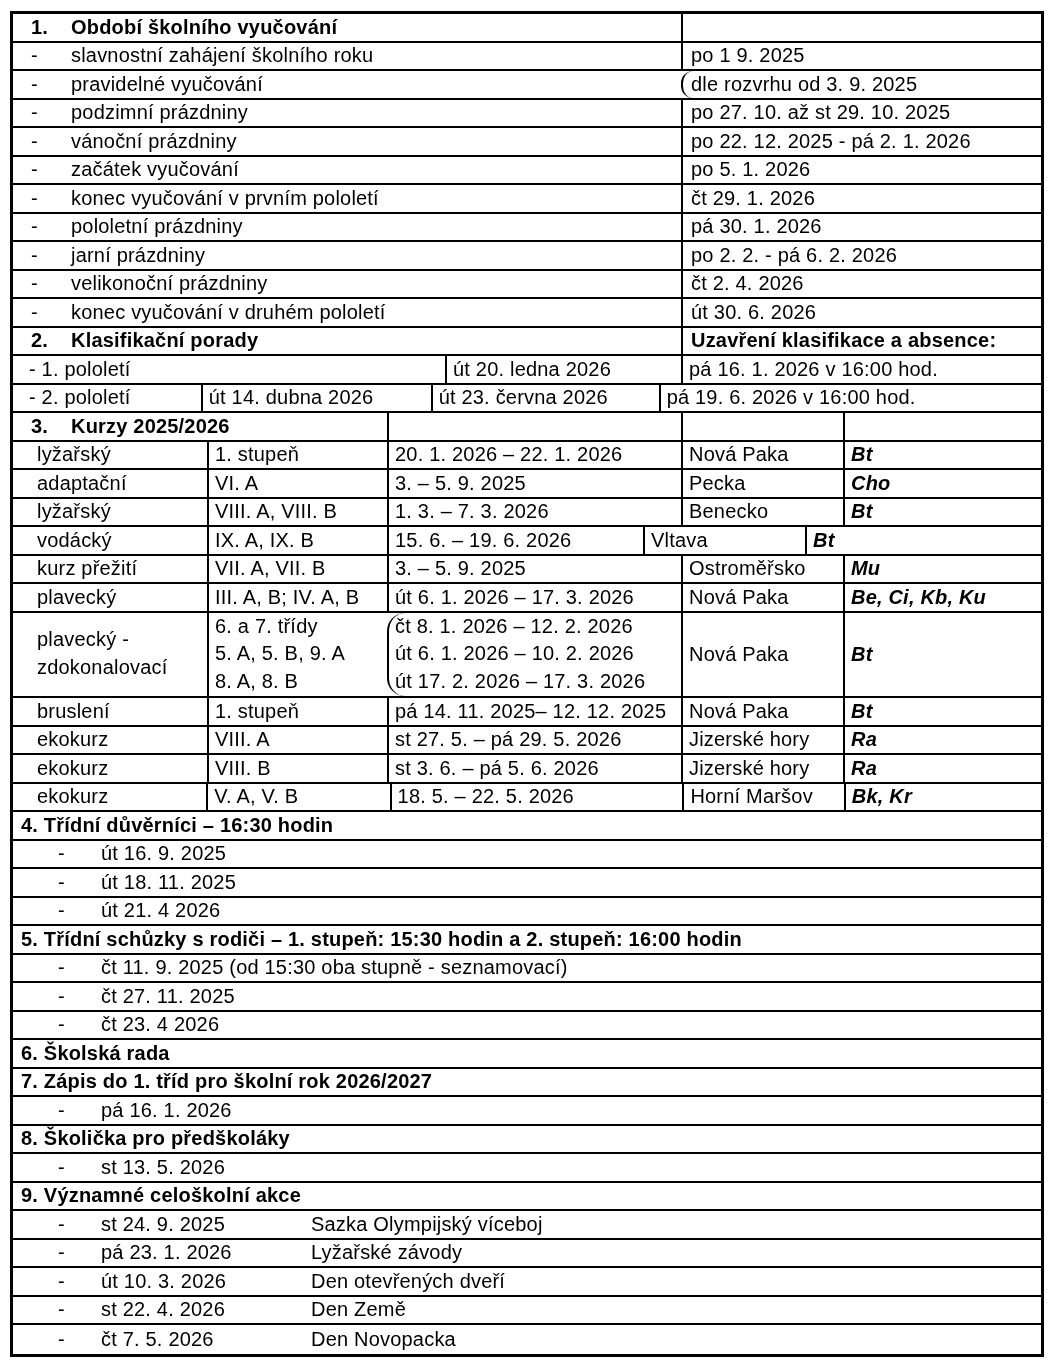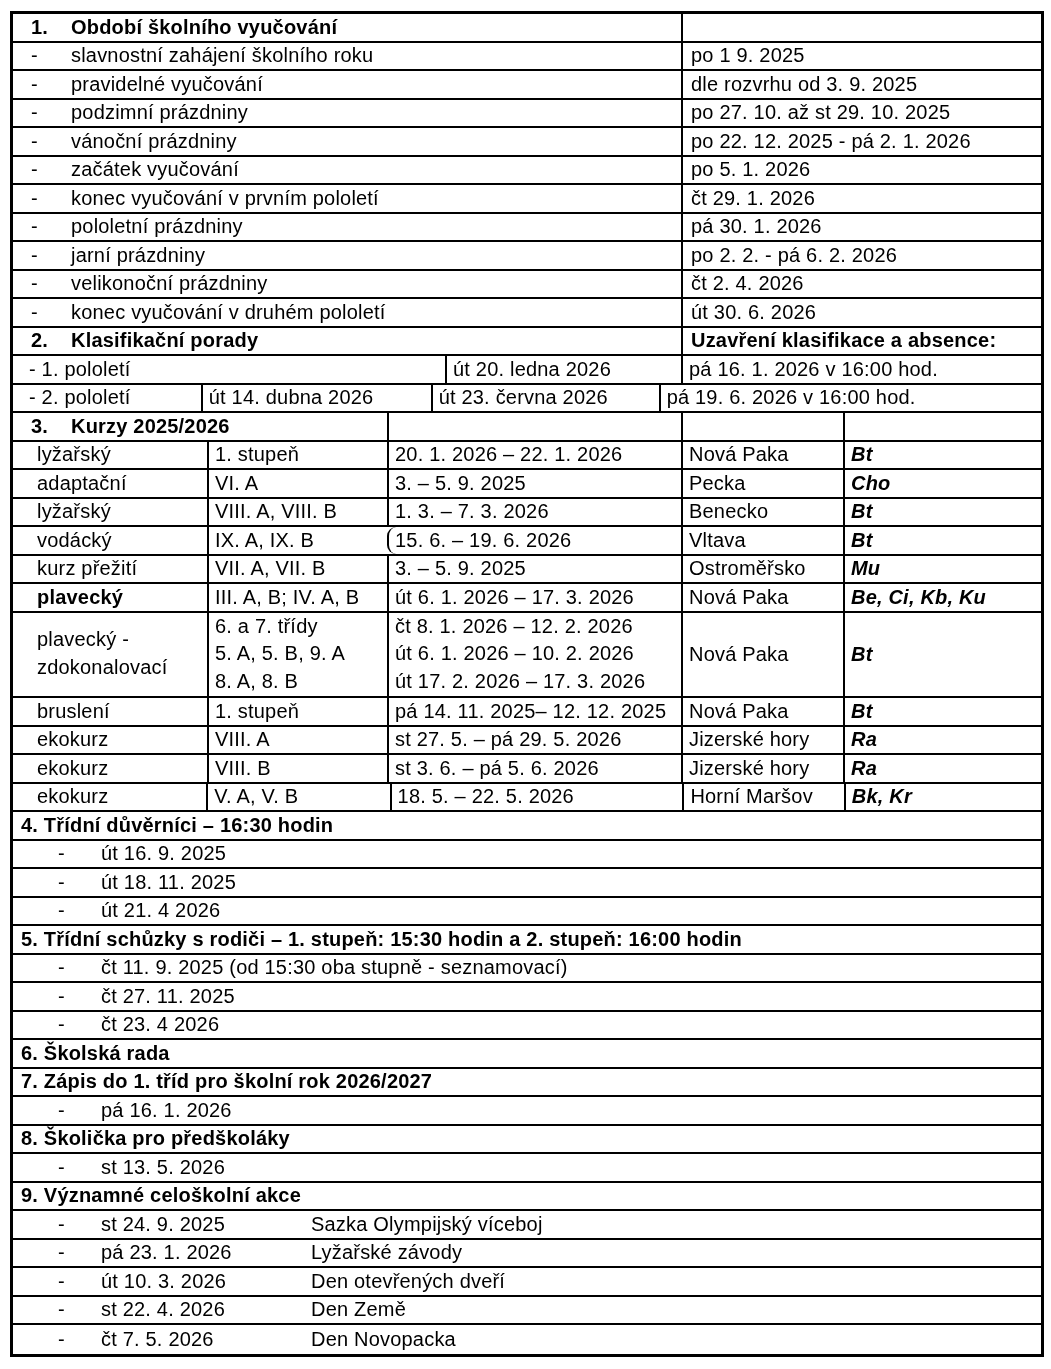--- a/index.html
+++ b/index.html
@@ -45,21 +45,21 @@
       </div>
       <div class="cell pl8" style="width: 360px;">
         <span>po 1 9. 2025</span>
       </div>
     </div>
     <div class="row">
       <div class="cell pl18" style="width: 668px;">
         <span class="dash">-</span>
         <span>pravidelné vyučování</span>
       </div>
-      <div class="cell pl8" style="width: 360px;">
+      <div class="cell pl8" style="width: 360px; border-radius: 12px;">
         <span>dle rozvrhu od 3. 9. 2025</span>
       </div>
     </div>
     <div class="row">
       <div class="cell pl18" style="width: 668px;">
         <span class="dash">-</span>
         <span>podzimní prázdniny</span>
       </div>
       <div class="cell pl8" style="width: 360px;">
         <span>po 27. 10. až st 29. 10. 2025</span>
@@ -225,21 +225,21 @@
         <span>Bt</span>
       </div>
     </div>
     <div class="row">
       <div class="cell pl24" style="width: 194px;">
         <span>vodácký</span>
       </div>
       <div class="cell pl6" style="width: 180px;">
         <span>IX. A, IX. B</span>
       </div>
-      <div class="cell pl6" style="width: 294px; border-radius: 9px;">
+      <div class="cell pl6" style="width: 256px;">
         <span>15. 6. – 19. 6. 2026</span>
       </div>
       <div class="cell pl6" style="width: 162px;">
         <span>Vltava</span>
       </div>
       <div class="cell pl6 bi" style="width: 198px;">
         <span>Bt</span>
       </div>
     </div>
     <div class="row">
@@ -253,21 +253,21 @@
         <span>3. – 5. 9. 2025</span>
       </div>
       <div class="cell pl6" style="width: 162px;">
         <span>Ostroměřsko</span>
       </div>
       <div class="cell pl6 bi" style="width: 198px;">
         <span>Mu</span>
       </div>
     </div>
     <div class="row">
-      <div class="cell pl24" style="width: 194px; font-weight: bold;">
+      <div class="cell pl24" style="width: 194px;">
         <span>plavecký</span>
       </div>
       <div class="cell pl6" style="width: 180px;">
         <span>III. A, B; IV. A, B</span>
       </div>
       <div class="cell pl6" style="width: 294px;">
         <span>út 6. 1. 2026 – 17. 3. 2026</span>
       </div>
       <div class="cell pl6" style="width: 162px;">
         <span>Nová Paka</span>
@@ -279,21 +279,21 @@
     <div class="row tall">
       <div class="cell pl24 mcol" style="width: 194px;">
         <span>plavecký -</span>
         <span>zdokonalovací</span>
       </div>
       <div class="cell pl6 mcol" style="width: 180px;">
         <span>6. a 7. třídy</span>
         <span>5. A, 5. B, 9. A</span>
         <span>8. A, 8. B</span>
       </div>
-      <div class="cell pl6 mcol" style="width: 294px;">
+      <div class="cell pl6 mcol" style="width: 294px; border-radius: 18px;">
         <span>čt 8. 1. 2026 – 12. 2. 2026</span>
         <span>út 6. 1. 2026 – 10. 2. 2026</span>
         <span>út 17. 2. 2026 – 17. 3. 2026</span>
       </div>
       <div class="cell pl6" style="width: 162px;">
         <span>Nová Paka</span>
       </div>
       <div class="cell pl6 bi" style="width: 198px;">
         <span>Bt</span>
       </div>

